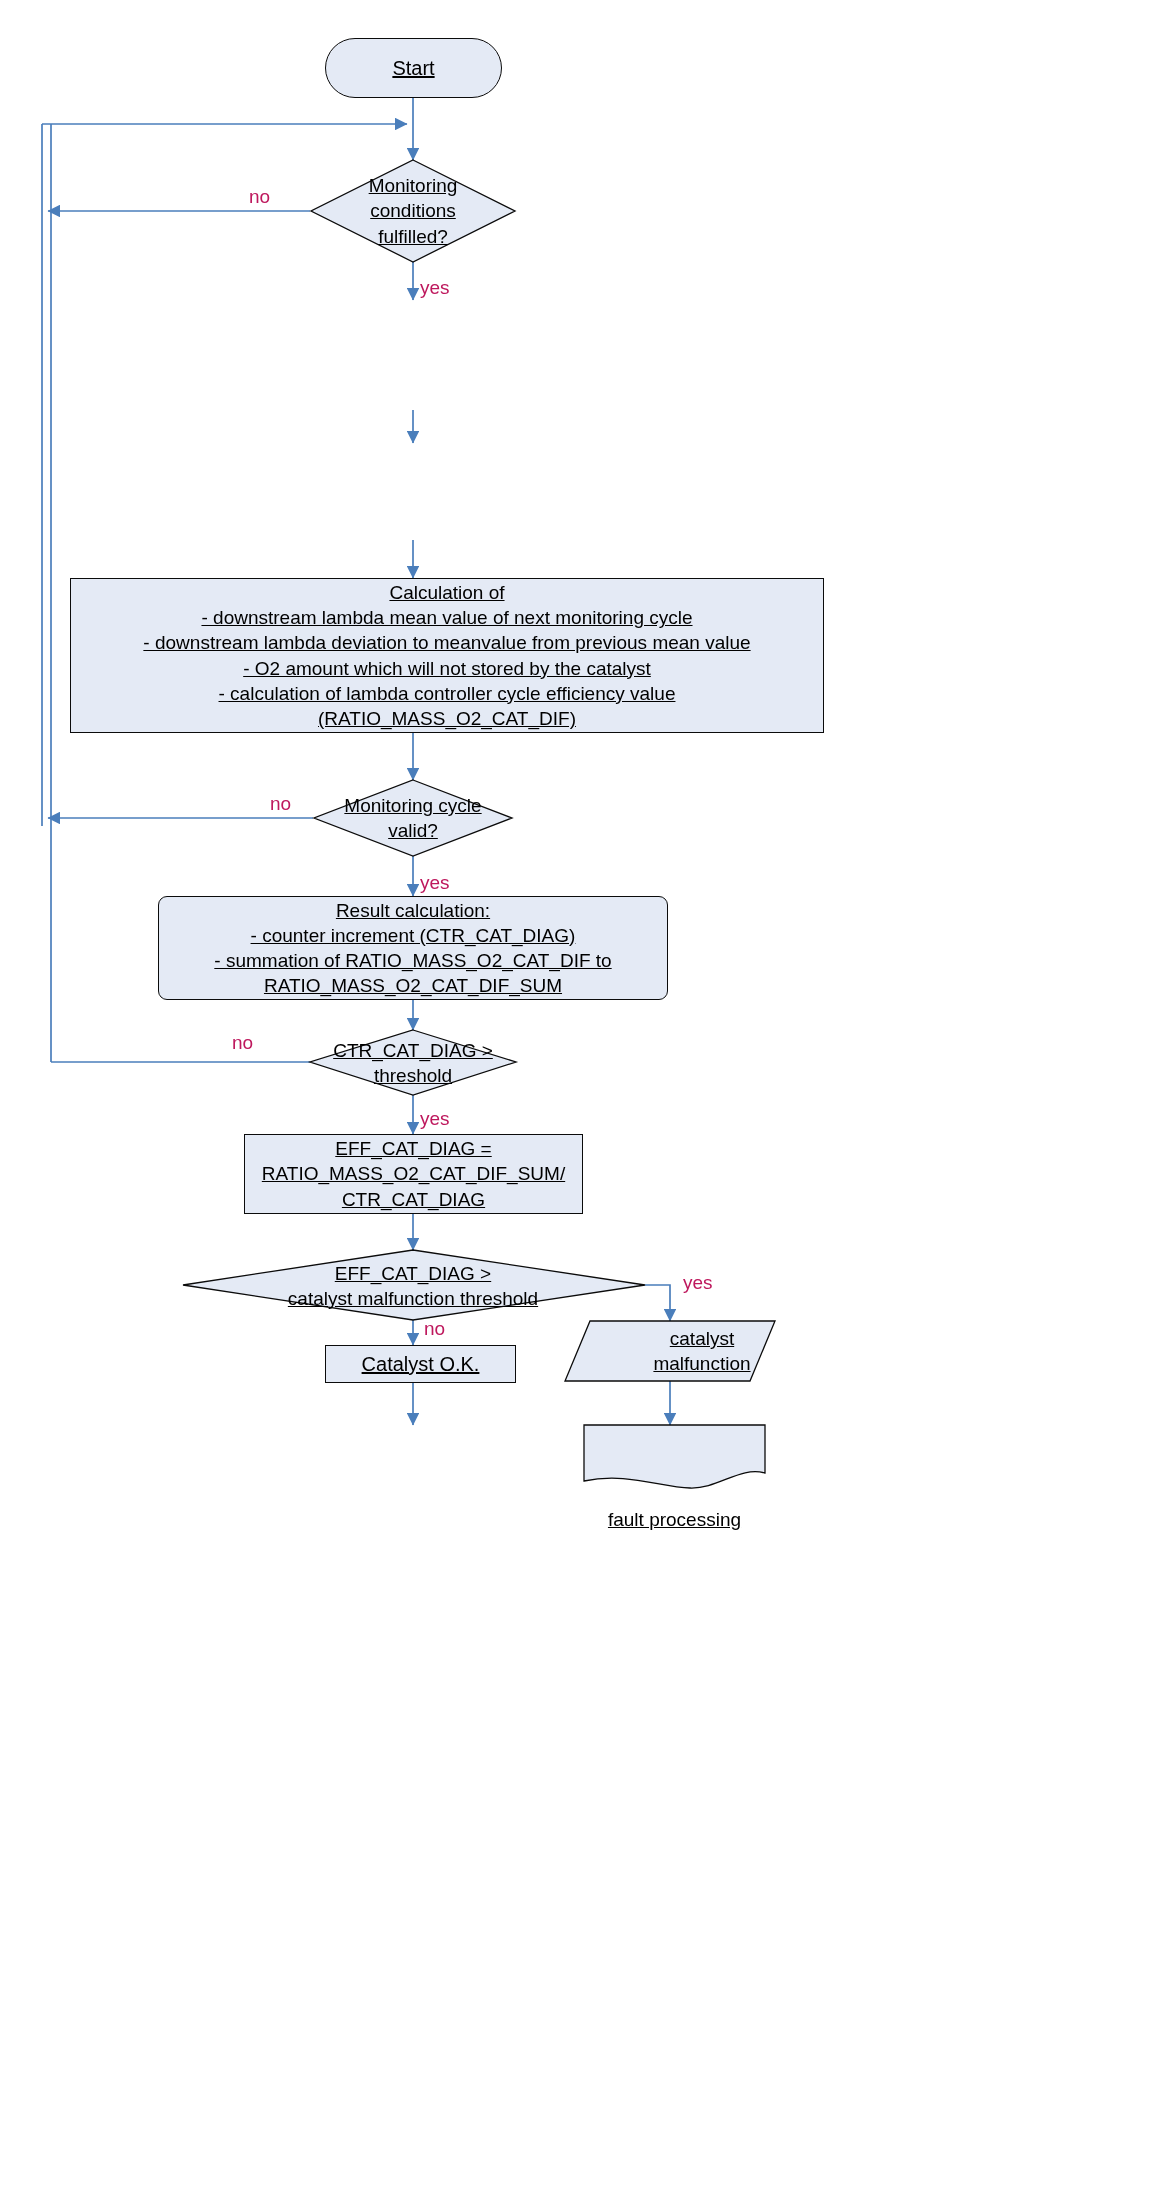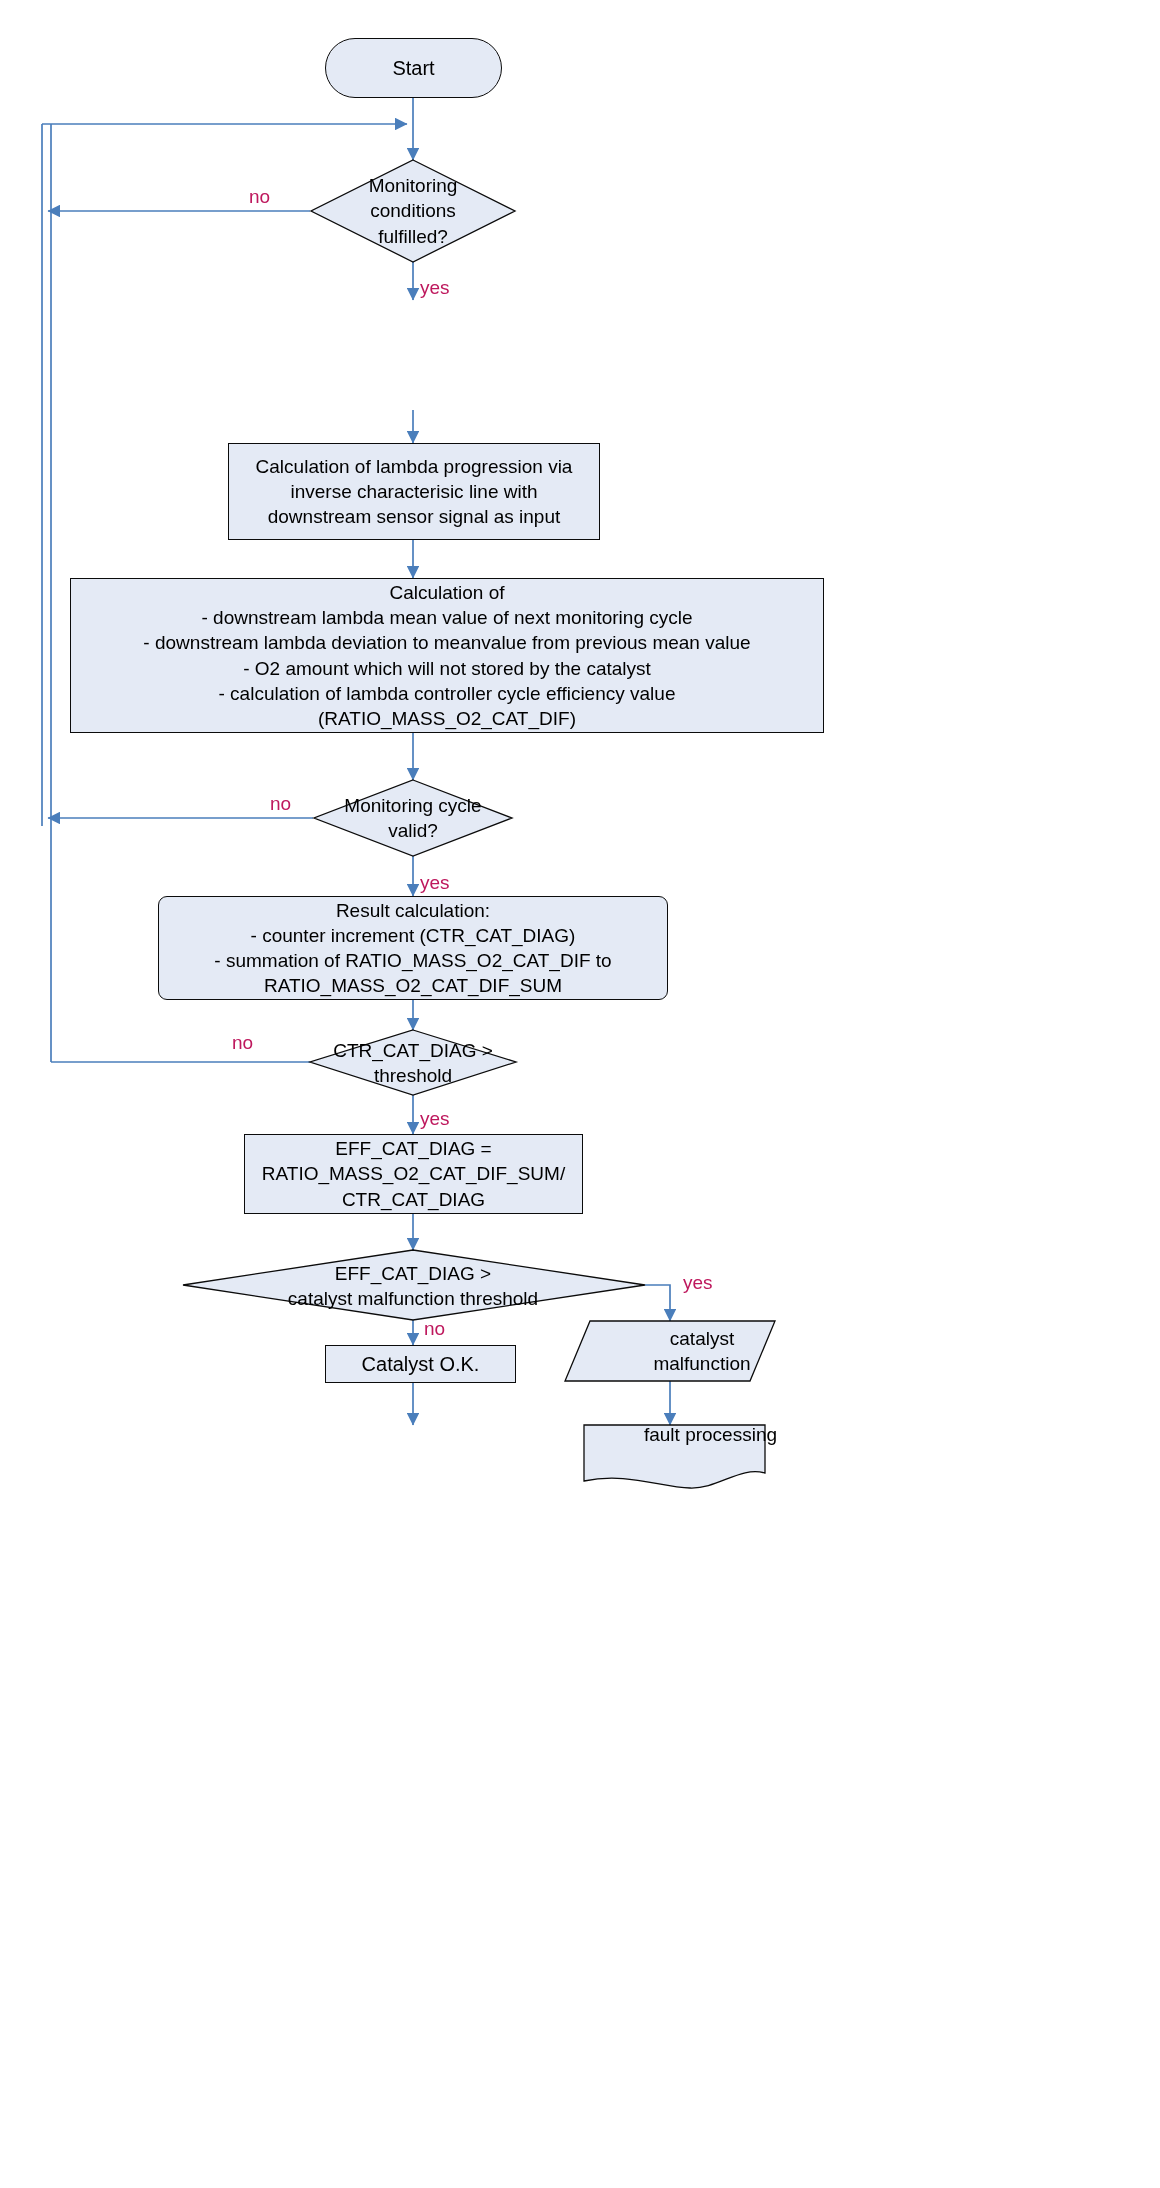--- a/index.html
+++ b/index.html
@@ -1,21 +1,21 @@
 <!DOCTYPE html>
 <html><head>
 <meta charset="utf-8">
 <style>
   html,body{margin:0;padding:0;background:#ffffff;}
   body{font-family:"Liberation Sans","DejaVu Sans",sans-serif;}
   #stage{position:relative;width:1160px;height:2188px;background:#fff;overflow:hidden;}
   #edges{position:absolute;left:0;top:0;width:1160px;height:2188px;pointer-events:none;}
 
   .node{position:absolute;box-sizing:border-box;display:flex;align-items:center;justify-content:center;
-        text-align:center;color:#000;line-height:1.32;white-space:pre-line;}
+        text-align:center;color:#000;line-height:1.32;white-space:pre-line;text-decoration:underline;}
 
   
   .rect{background:#e4eaf5;border:1.4px solid #0b0b0b;}
 
   
   .stadium{background:#e4eaf5;border:1.6px solid #0b0b0b;border-radius:999px;}
 
   
   .diamond-label{background:transparent;border:none;}
 
@@ -95,25 +95,20 @@
     <span>Start</span>
   </div>
 
   <div class="node diamond-label fs19" style="left:313px;top:166px;width:200px;height:90px;">
     <span>Monitoring
 conditions
 fulfilled?</span>
   </div>
 
 
-  <div class="node rect fs19" style="left:228px;top:443px;width:372px;height:97px;">
-    <span>Calculation of lambda progression via
-inverse characterisic line with
-downstream sensor signal as input</span>
-  </div>
 
   <div class="node rect fs19" style="left:70px;top:578px;width:754px;height:155px;">
     <span>Calculation of
 - downstream lambda mean value of next monitoring cycle
 - downstream lambda deviation to meanvalue from previous mean value
 - O2 amount which will not stored by the catalyst
 - calculation of lambda controller cycle efficiency value
 (RATIO_MASS_O2_CAT_DIF)</span>
   </div>
 
@@ -148,21 +143,21 @@
   <div class="node plain fs19" style="left:612px;top:1323px;width:180px;height:56px;">
     <span>catalyst
 malfunction</span>
   </div>
 
   <div class="node rect fs20" style="left:325px;top:1345px;width:191px;height:38px;">
     <span>Catalyst O.K.</span>
   </div>
 
 
-  <div class="node plain fs19" style="left:584px;top:1411px;width:181px;height:48px;margin-left:36px;">
+  <div class="node plain fs19" style="left:584px;top:1496px;width:181px;height:48px;">
     <span>fault processing</span>
   </div>
 
   <div class="edge-label fs19" style="left:249px;top:186px;">no</div>
   <div class="edge-label fs19" style="left:420px;top:277px;">yes</div>
 
   <div class="edge-label fs19" style="left:270px;top:793px;">no</div>
   <div class="edge-label fs19" style="left:420px;top:872px;">yes</div>
 
   <div class="edge-label fs19" style="left:232px;top:1032px;">no</div>

